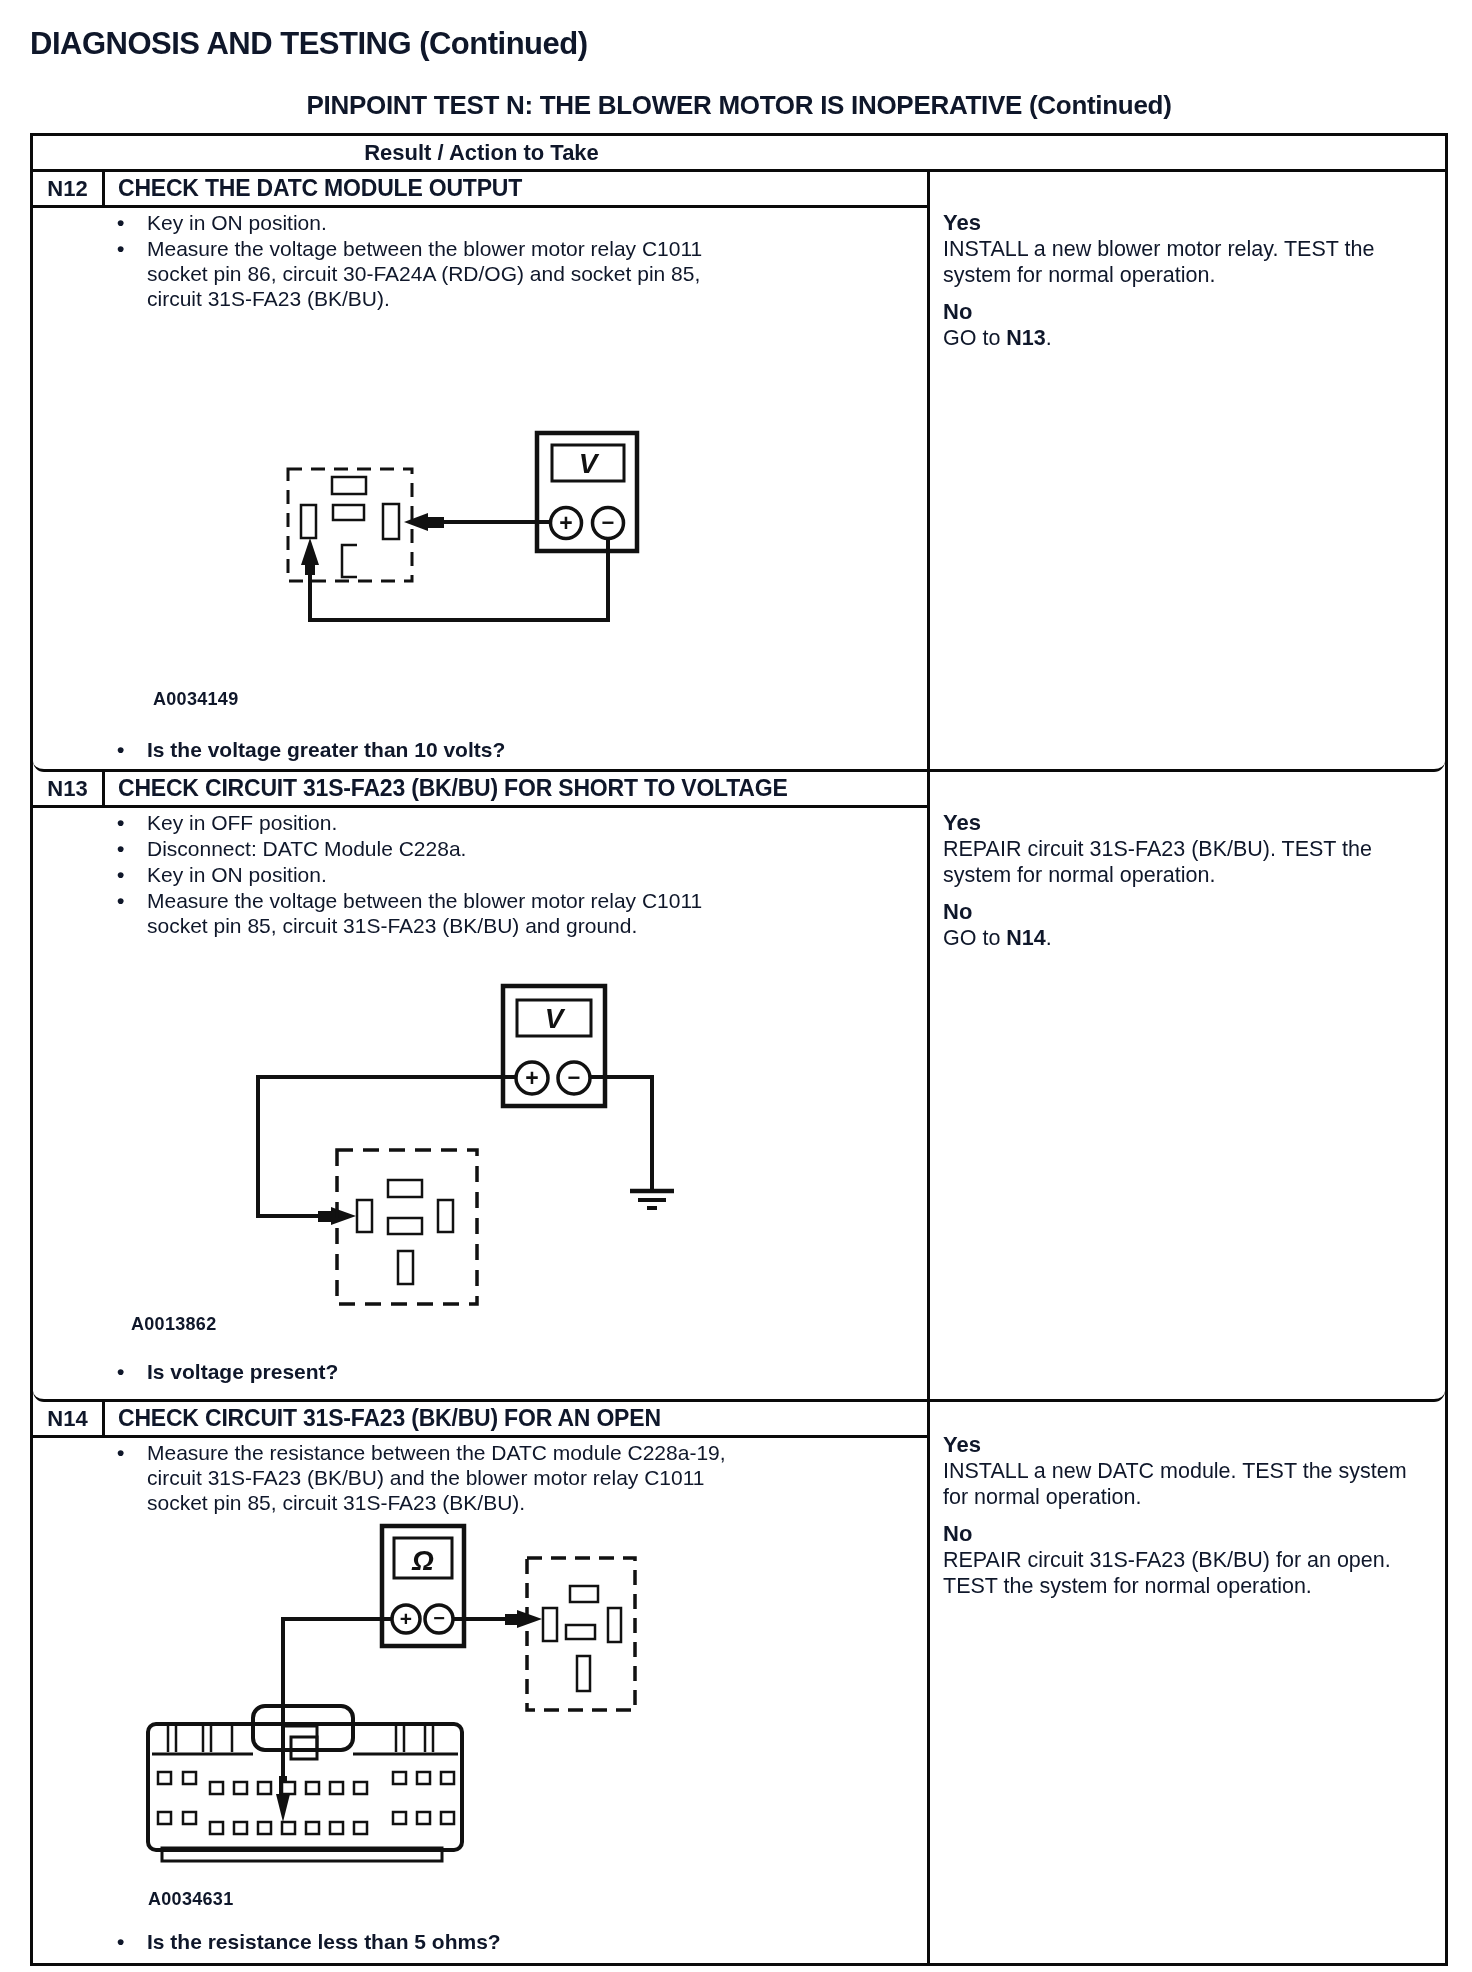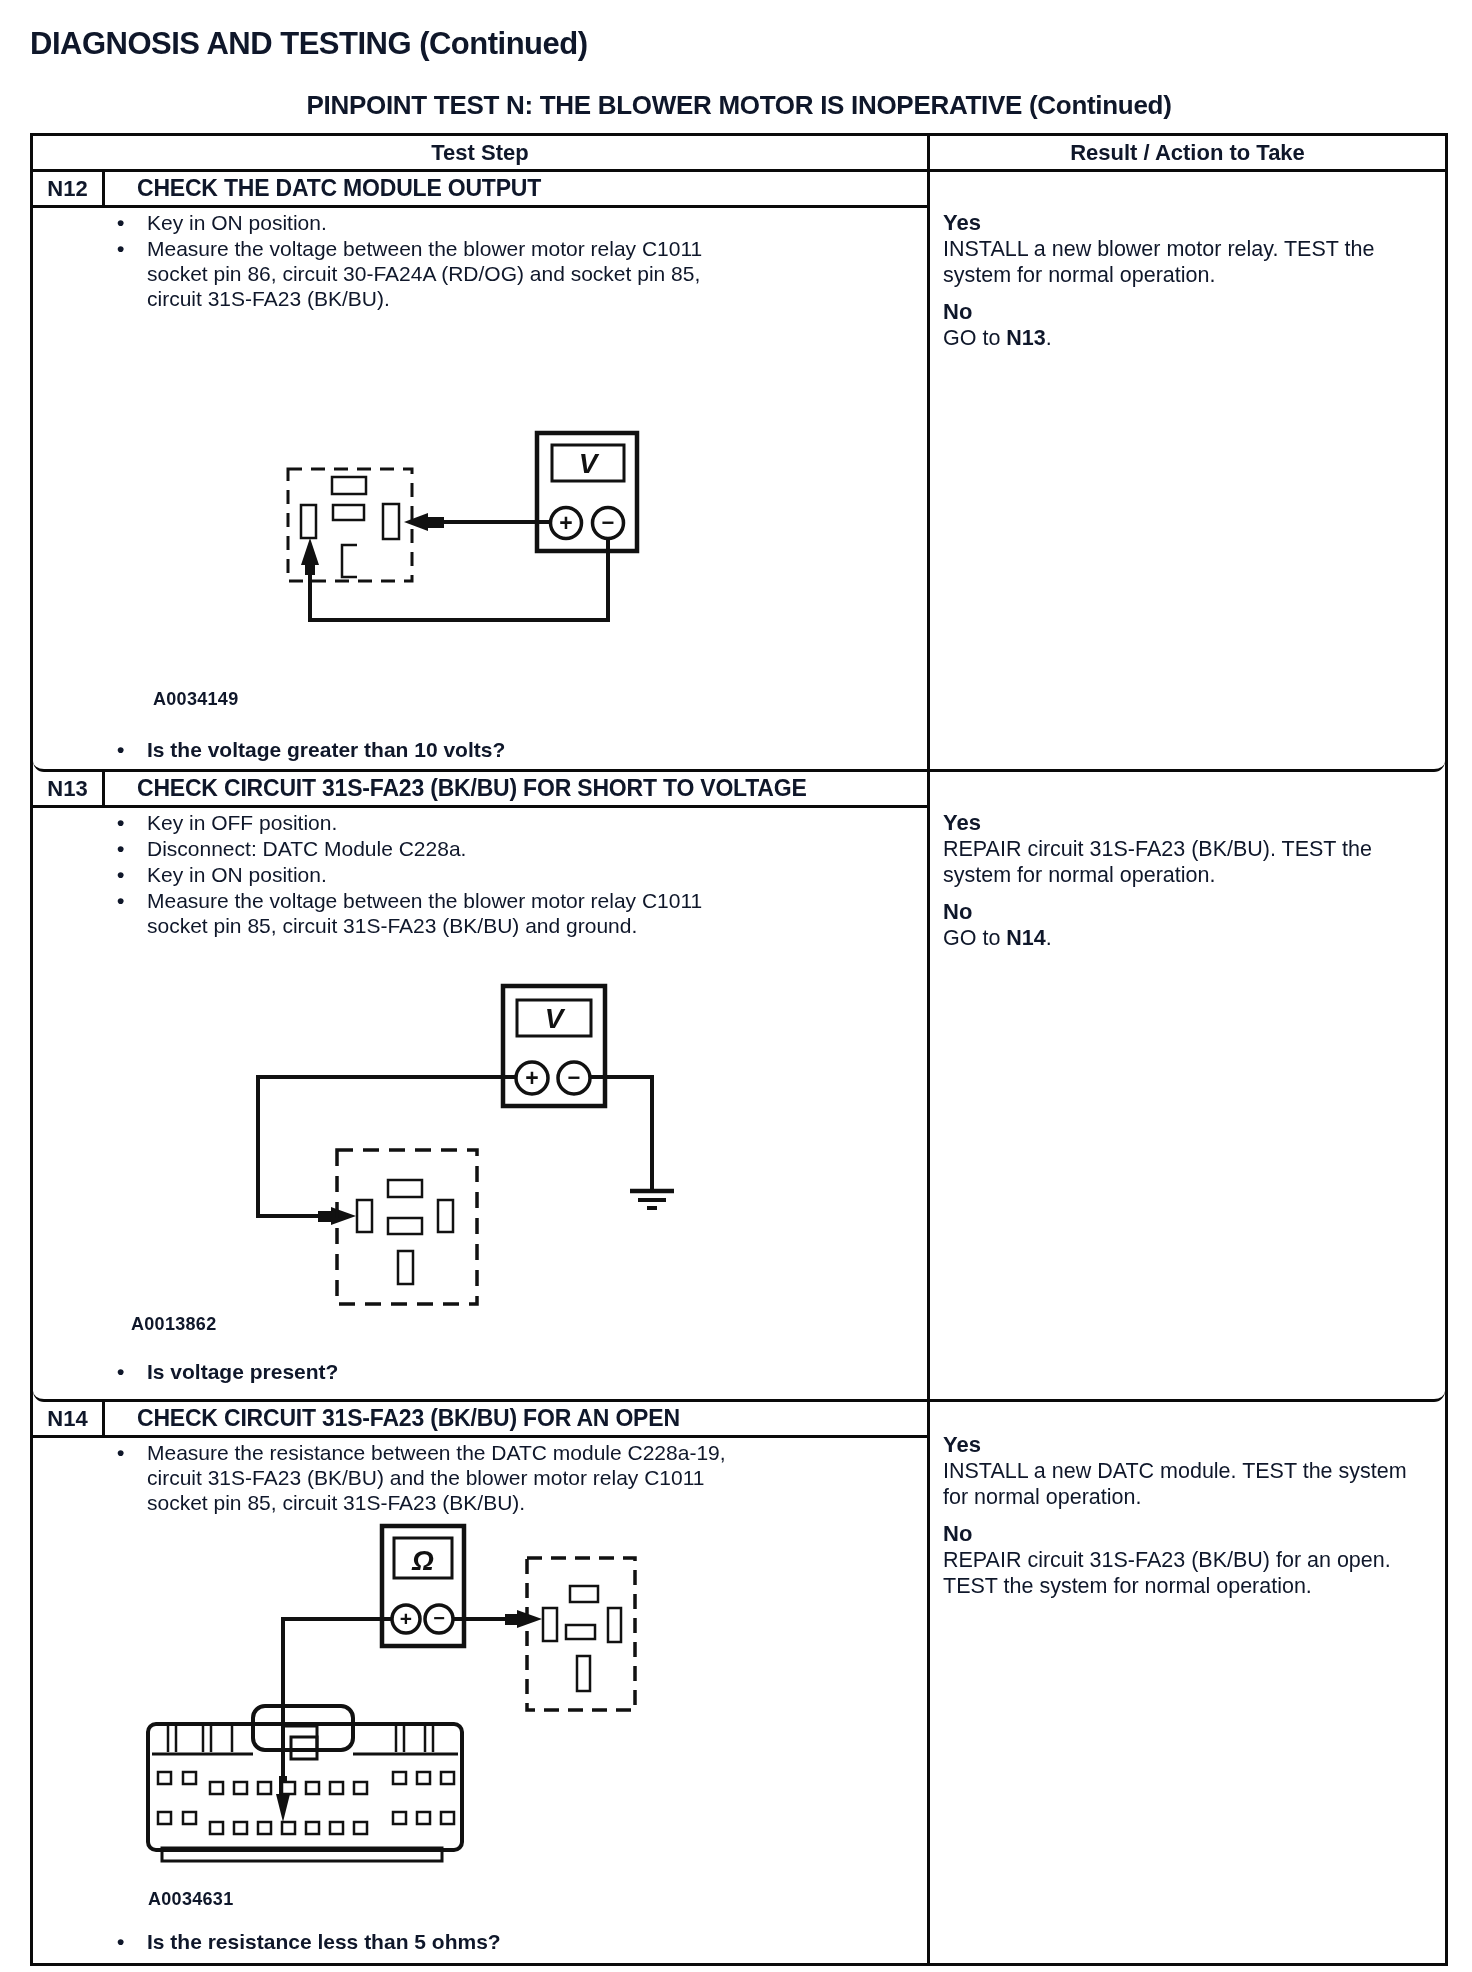--- a/index.html
+++ b/index.html
@@ -41,21 +41,21 @@
   }
   .band{
     display:grid;grid-template-columns:72px 1fr;
     height:36px;box-sizing:border-box;border-bottom:3px solid #0a0a0a;
   }
   .band .num{
     border-right:3px solid #0a0a0a;display:flex;align-items:center;justify-content:center;
     font-size:22px;font-weight:700;box-sizing:border-box;
   }
   .band .ttl{
-    display:flex;align-items:center;padding-left:32px;
+    display:flex;align-items:center;padding-left:13px;
     font-size:23px;font-weight:700;letter-spacing:-0.2px;white-space:nowrap;
   }
   .stepbody{position:absolute;left:0;right:0;top:36px;bottom:0;}
   ul.bullets{
     margin:0;padding:2px 30px 0 114px;list-style:none;
     font-size:21px;line-height:25px;
   }
   ul.bullets li{width:592px;margin:0 0 1px 0;}
   ul.bullets li::before{
     content:"\2022";display:inline-block;width:30px;margin-left:-30px;
@@ -86,21 +86,20 @@
 <body>
 
 <div class="page">
 
   <div class="h1">DIAGNOSIS AND TESTING (Continued)</div>
   <div class="h2">PINPOINT TEST N: THE BLOWER MOTOR IS INOPERATIVE (Continued)</div>
 
   <div class="table">
 
     <div class="thead">
-      <div class="cell first">Test Step</div>
       <div class="cell">Result / Action to Take</div>
     </div>
 
     <div class="trow" style="height:600px">
       <div class="stepcell">
         <div class="band">
           <div class="num">N12</div>
           <div class="ttl">CHECK THE DATC MODULE OUTPUT</div>
         </div>
         <div class="stepbody">

